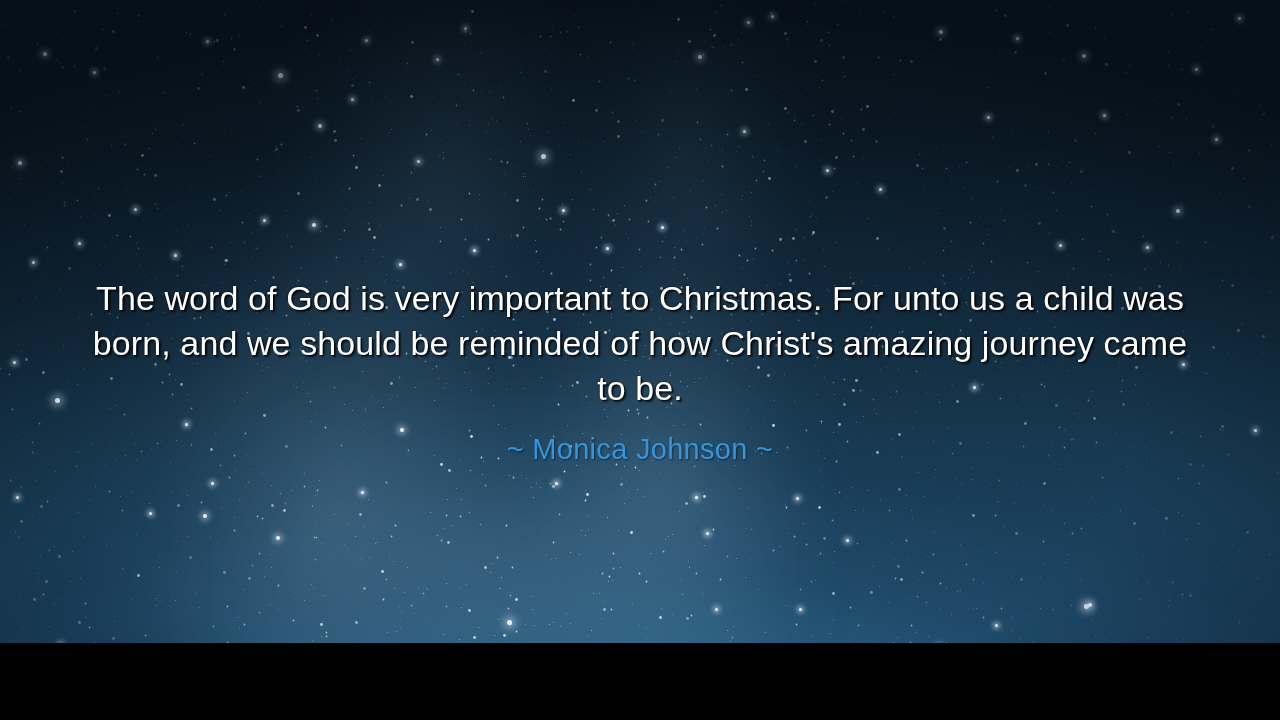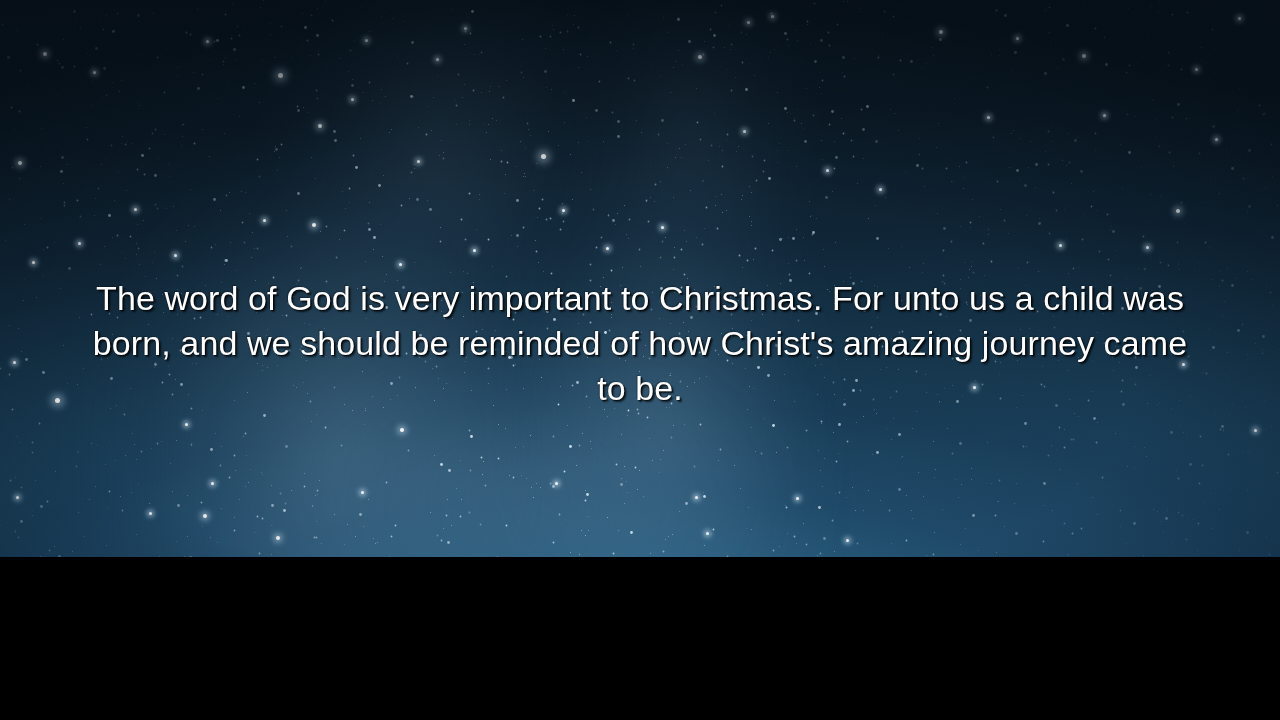--- a/index.html
+++ b/index.html
@@ -8,21 +8,21 @@
     padding: 0;
     background: #000;
   }
   body {
     font-family: "Liberation Sans", sans-serif;
   }
 
   #stage {
     position: relative;
     width: 1280px;
-    height: 557px;
+    height: 643px;
     overflow: hidden;
     background-color: #0d1e2b;
   }
 
   
   .sky-base {
     position: absolute;
     inset: 0;
     background:
       radial-gradient(ellipse 95% 78% at 50% 118%,
@@ -244,15 +244,16 @@
       <div class="bright-star" style="left: 260.5px; top: 698.5px; width: 3px; height: 3px; background: rgb(255, 255, 255); box-shadow: rgba(198, 225, 245, 0.75) 0px 0px 4.8px 2px;"></div>
       <div class="bright-star" style="left: 484.5px; top: 684.5px; width: 3px; height: 3px; background: rgb(255, 255, 255); box-shadow: rgba(198, 225, 245, 0.75) 0px 0px 4.8px 2px;"></div>
       <div class="bright-star" style="left: 603.5px; top: 673.5px; width: 3px; height: 3px; background: rgb(255, 255, 255); box-shadow: rgba(198, 225, 245, 0.75) 0px 0px 4.8px 2px;"></div>
       <div class="bright-star" style="left: 1241.5px; top: 688.5px; width: 3px; height: 3px; background: rgb(255, 255, 255); box-shadow: rgba(198, 225, 245, 0.75) 0px 0px 4.8px 2px;"></div>
     </div>
 
   <div class="vignette"></div>
 
   <div class="quote-block">
     <p class="quote-text">The word of God is very important to Christmas. For unto us a child was born, and we should be reminded of how Christ's amazing journey came to be.</p>
+    <p class="attribution">~ Monica Johnson ~</p>
   </div>
 
 </div>
 
 </body></html>

